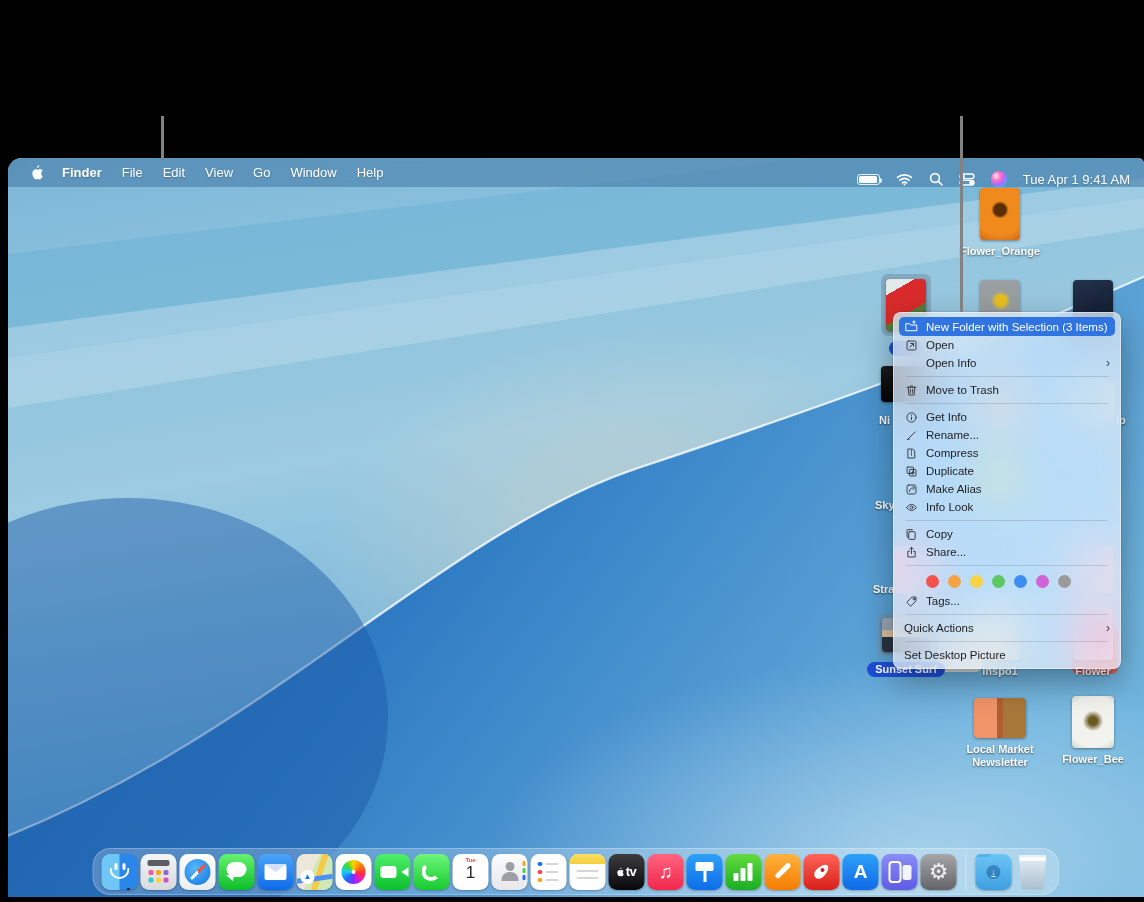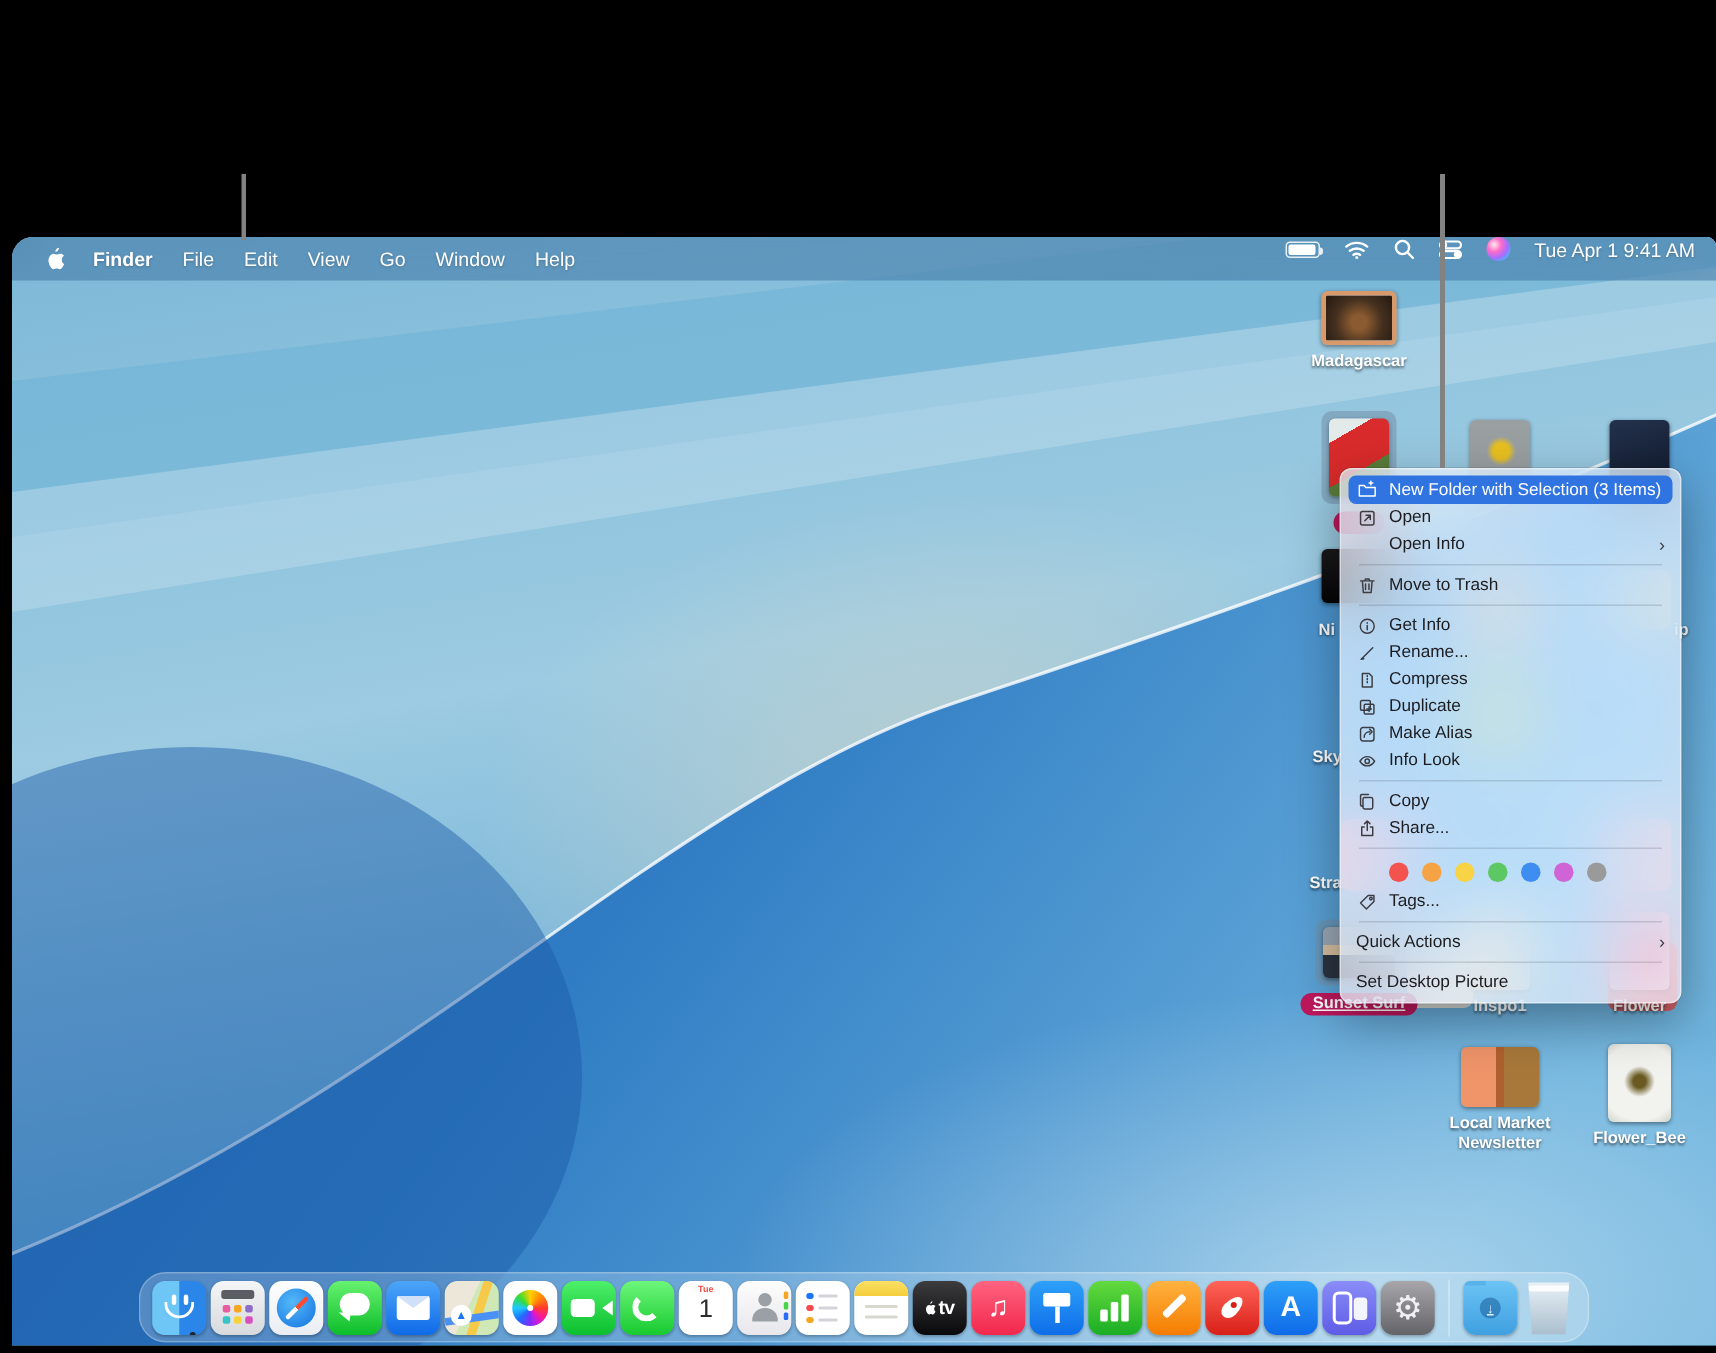--- a/index.html
+++ b/index.html
@@ -9,21 +9,21 @@
 
   
   .screen { position:absolute; left:8px; top:158px; width:1136px; height:739px;
     border-radius:14px 6px 0 0; overflow:hidden; background:#4f97cf; }
 
   
   .wall { position:absolute; inset:0; }
 
   
   .menubar { position:absolute; left:0; top:0; width:100%; height:29px;
-    display:flex; align-items:flex-start; padding:0 14px;
+    display:flex; align-items:flex-end; padding:0 14px;
     background:rgba(52,104,152,.45); backdrop-filter:blur(14px);
     color:#fff; font-size:13px; z-index:30; }
   .mb-left { display:flex; align-items:center; gap:0; }
   .apple { width:30px; display:flex; justify-content:center; }
   .apple svg { width:13px; height:15px; fill:#fff; }
   .mb-item { padding:0 10px; line-height:29px; text-shadow:0 1px 2px rgba(0,0,0,.25); }
   .mb-item.bold { font-weight:bold; }
   .mb-right { margin-left:auto; display:flex; align-items:center; gap:16px; }
   .battery { position:relative; width:23px; height:11px; border:1px solid rgba(255,255,255,.85);
     border-radius:3px; }
@@ -32,21 +32,21 @@
   .sicon svg { display:block; }
   .siri { width:16px; height:16px; border-radius:50%;
     background:radial-gradient(circle at 32% 32%, #ffd2e8 6%, #ff6ec7 30%, #a96bff 58%, #39c3f2 85%, #f5a623 100%); }
   .clock { font-size:13px; text-shadow:0 1px 2px rgba(0,0,0,.25); white-space:nowrap; }
 
   
   .dicon { position:absolute; width:88px; display:flex; flex-direction:column; align-items:center; z-index:5; }
   .thumb { border-radius:4px; box-shadow:0 1px 3px rgba(0,0,0,.4); }
   .dlabel { margin-top:5px; font-size:11px; font-weight:bold; color:#fff; text-align:center;
     text-shadow:0 1px 2px rgba(0,0,0,.6); line-height:13px; }
-  .dlabel.pill { background:#be185d; border-radius:8px; padding:1px 8px; text-shadow:none;text-decoration:underline; }
+  .dlabel.pill { background:#1d4ed8; border-radius:8px; padding:1px 8px; text-shadow:none; }
   .selbox { background:rgba(116,146,170,.55); border-radius:7px; padding:5px; }
   .partial { position:absolute; font-size:11px; font-weight:bold; color:#fff;
     text-shadow:0 1px 2px rgba(0,0,0,.6); z-index:5; }
   .blob { position:absolute; border-radius:6px; opacity:.85; z-index:4; }
 
   
   .ctx { position:absolute; left:885px; top:154px; width:228px; z-index:20;
     background:rgba(233,239,247,.72); backdrop-filter:blur(22px) saturate(1.6);
     border-radius:8px; border:1px solid rgba(255,255,255,.45);
     box-shadow:0 12px 34px rgba(0,0,0,.35), 0 0 0 .5px rgba(0,0,0,.15);
@@ -235,23 +235,23 @@
               <circle cx="3.7" cy="3.3" r="1.4" fill="#fff"></circle>
             <rect x="1" y="7.4" width="14" height="4.6" rx="2.3"></rect>
               <circle cx="12.3" cy="9.7" r="1.4" fill="#fff"></circle>
           </svg>
         </span>
         <span class="siri"></span>
         <span class="clock">Tue Apr 1 9:41 AM</span>
       </div>
     </div>
 
-    <div class="dicon" style="left:854px; top:36px;">
-      <div class="thumb" style="width:50px;height:36px;border:3px solid #d99a6b;background:radial-gradient(circle at 50% 60%, #8a5a30 0 18%, #45301f 55%, #241810);"></div>
-      <div class="dlabel">Madagascar</div>
+    <div class="dicon" style="left:948px; top:30px;">
+      <div class="thumb" style="width:40px;height:52px;background:radial-gradient(circle at 50% 42%, #5a2d08 0 16%, #f08a1d 24% 70%, #cf6412);"></div>
+      <div class="dlabel">Flower_Orange</div>
     </div>
 
     <div class="dicon" style="left:854px; top:116px;">
       <div class="selbox">
         <div class="thumb" style="width:40px;height:52px;background:linear-gradient(150deg,#e3ebea 0 22%, #d92b2b 22% 62%, #5a7d3a 62%);"></div>
       </div>
       <div class="dlabel pill" style="width:34px;height:15px;"></div>
     </div>
     <div class="dicon" style="left:948px; top:122px;">
       <div class="thumb" style="width:40px;height:52px;background:radial-gradient(circle at 52% 40%, #e8c020 0 14%, #9aa0a2 26%);"></div>

